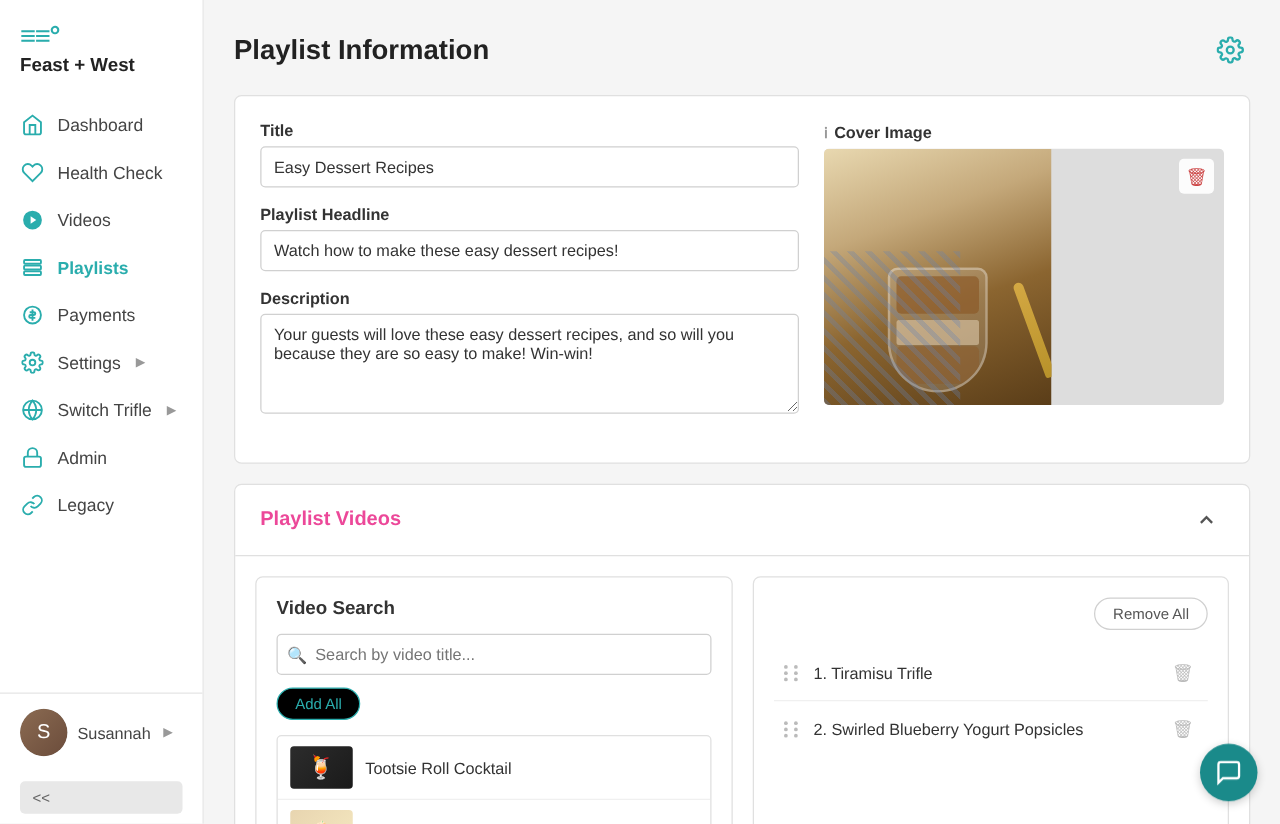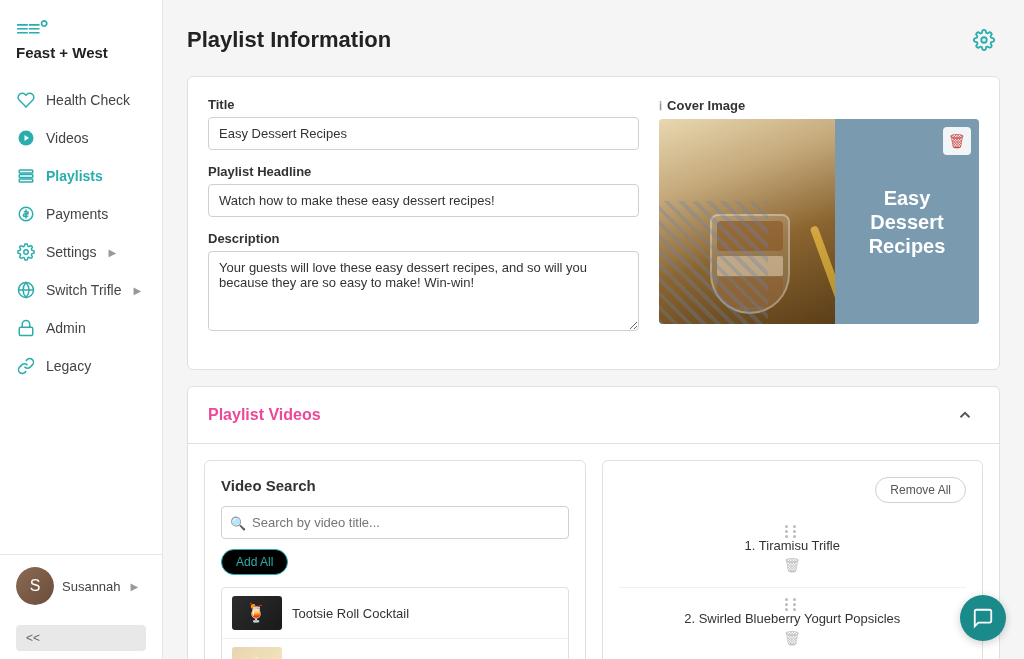--- a/index.html
+++ b/index.html
@@ -311,24 +311,23 @@
       padding: 5px 14px;
       font-size: 12px;
       color: #555;
       background: #fff;
       cursor: pointer;
     }
 
     .video-list-item {
       display: flex;
       align-items: center;
-      gap: 0;
+      gap: 10px;
       padding: 10px 8px;
       border-bottom: 1px solid #f0f0f0;
-      flex-direction: column;
     }
     .video-list-item:last-child { border-bottom: none; }
     .drag-handle {
       display: grid;
       grid-template-columns: 1fr 1fr;
       gap: 2px;
       width: 14px;
       cursor: grab;
       color: #bbb;
     }
@@ -361,20 +360,29 @@
 <body>
 
 <div class="sidebar">
   <div class="sidebar-logo">
     <div class="logo-icon">≡≡°</div>
     <div class="logo-text">Feast + West</div>
   </div>
 
   <nav class="sidebar-nav">
 
+    <div class="nav-item">
+      <span class="nav-icon">
+        <svg viewBox="0 0 24 24" fill="none" stroke="#2aadad" stroke-width="2">
+            <path d="M3 9l9-7 9 7v11a2 2 0 01-2 2H5a2 2 0 01-2-2z"></path>
+            <polyline points="9 22 9 12 15 12 15 22"></polyline>
+          </svg>
+      </span>
+      <span>Dashboard</span>
+    </div>
 
     <div class="nav-item">
       <span class="nav-icon">
         <svg viewBox="0 0 24 24" fill="none" stroke="#2aadad" stroke-width="2">
             <path d="M20.84 4.61a5.5 5.5 0 00-7.78 0L12 5.67l-1.06-1.06a5.5 5.5 0 00-7.78 7.78l1.06 1.06L12 21.23l7.78-7.78 1.06-1.06a5.5 5.5 0 000-7.78z"></path>
           </svg>
       </span>
       <span>Health Check</span>
     </div>
 
@@ -513,23 +521,20 @@
                     <div style="position:absolute;top:40px;left:5px;right:5px;height:20px;background:rgba(220,200,170,0.6);border-radius:2px;"></div>
                     <div style="position:absolute;bottom:5px;left:5px;right:5px;height:30px;background:rgba(139,90,40,0.5);border-radius:4px;"></div>
                   </div>
 
                   <div style="position:absolute;bottom:0;left:0;width:60%;height:60%;background:repeating-linear-gradient(45deg,rgba(100,130,180,0.3) 0px,rgba(100,130,180,0.3) 4px,transparent 4px,transparent 10px);"></div>
 
                   <div style="position:absolute;bottom:20px;right:10px;width:8px;height:80px;background:linear-gradient(to bottom,#d4a843,#b8922a);border-radius:4px 4px 2px 2px;transform:rotate(-20deg);"></div>
                 </div>
               </div>
 
-              <div class="cover-text-panel">
-                <div class="cover-recipe-title">Easy<br>Dessert<br>Recipes</div>
-              </div>
               <div class="cover-delete-btn">🗑</div>
             </div>
           </div>
         </div>
       </div>
     </div>
   </div>
 
   <div class="card">
     <div class="section-header">

